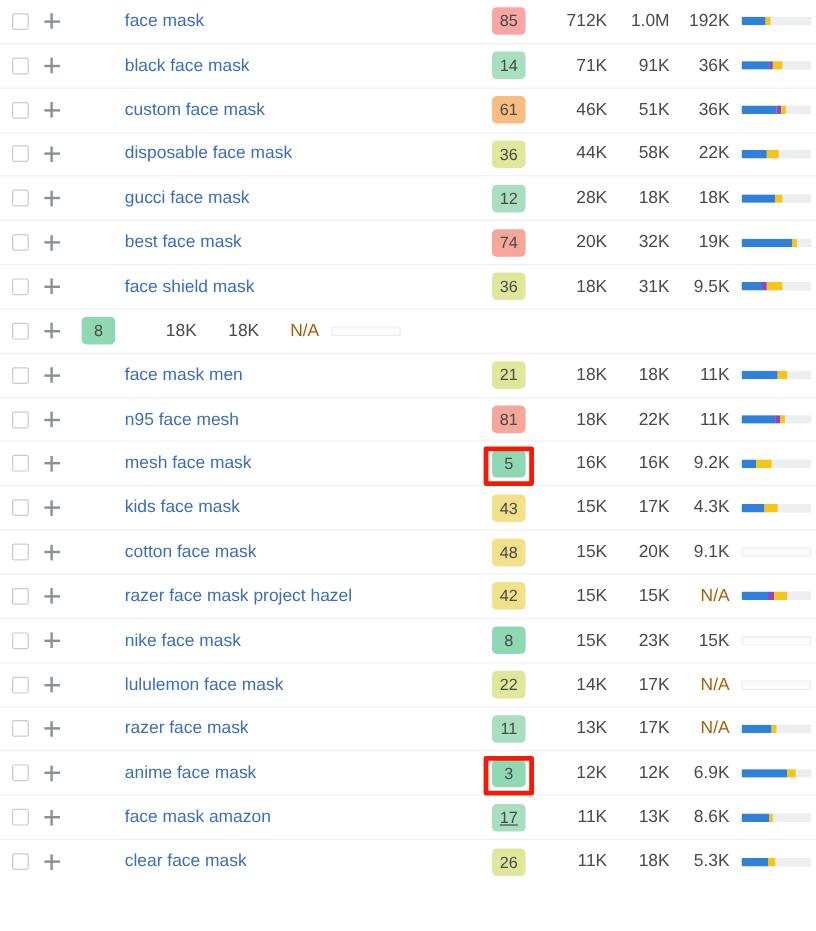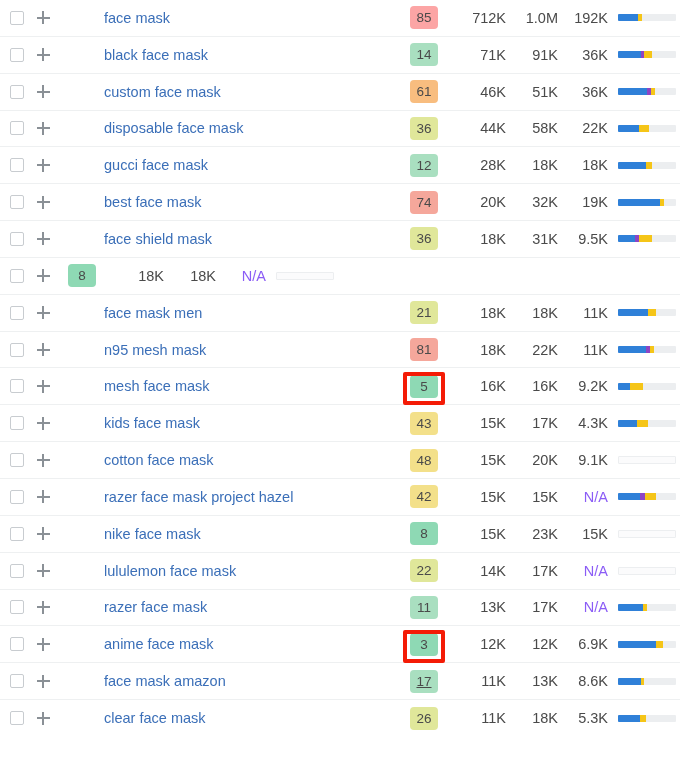--- a/index.html
+++ b/index.html
@@ -192,21 +192,21 @@
     border-radius: 2px;
     pointer-events: none;
     box-sizing: border-box;
   }
 
   
   .num {
     color: #4a4a4a;
     font-size: 14.5px;
   }
-  .num.na { color: #8b5cf6; }
+  .num.na { color: #a16207; }
 
   
   .bar-track {
     width: 58px;
     height: 7px;
     background: #eceef0;
     border-radius: 1px;
     display: flex;
     overflow: hidden;
   }
@@ -425,21 +425,21 @@
           </div>
         </div>
       </div>
       <div class="tbody-row">
         <div class="c-check">
           <span class="checkbox"></span>
         </div>
         <div class="c-plus">
           <span class="plus-icon"></span>
         </div>
-        <div class="c-keyword"><a class="kw-link">n95 mesh mask</a></div>
+        <div class="c-keyword"><a class="kw-link">n95 face mesh</a></div>
         <div class="c-kd">
           <span class="kd-badge" style="background: rgb(245, 167, 155);">81</span>
         </div>
         <div class="c-vol num">18K</div>
         <div class="c-glob num">22K</div>
         <div class="c-click num">11K</div>
         <div class="c-bar">
           <div class="bar-track">
             <div class="seg seg-blue" style="width: 49%;"></div>
             <div class="seg seg-purple" style="width: 7%;"></div>

